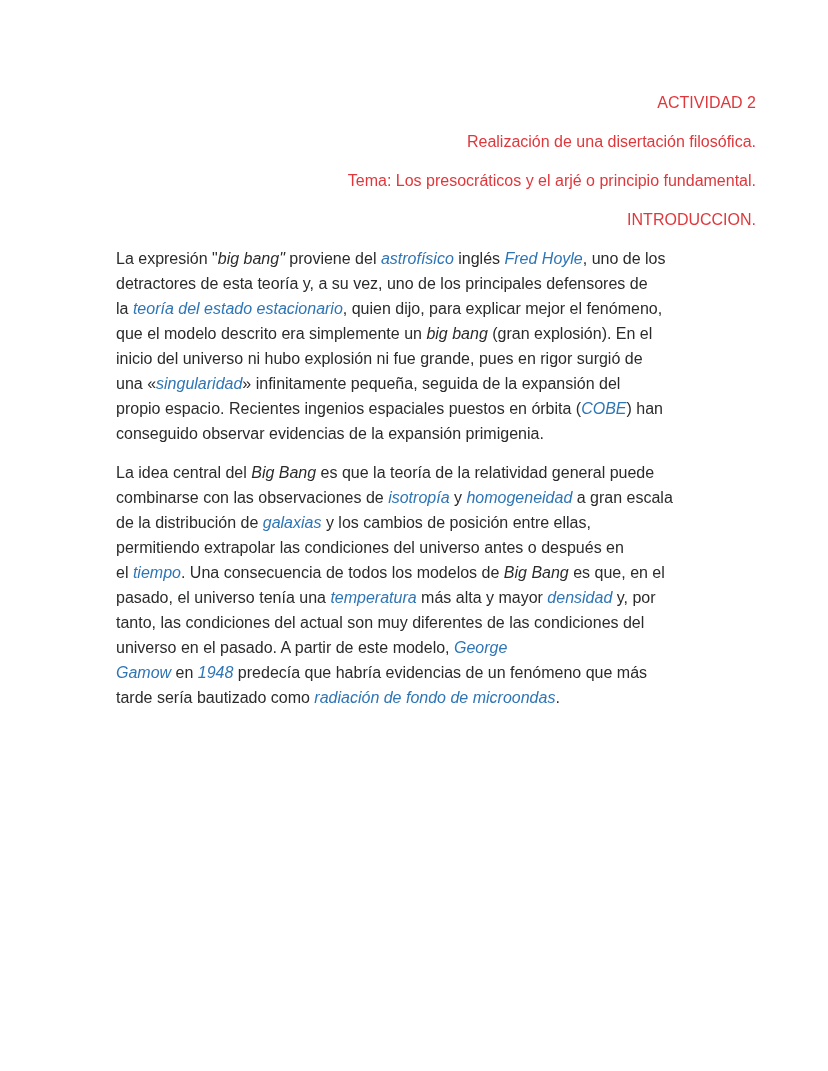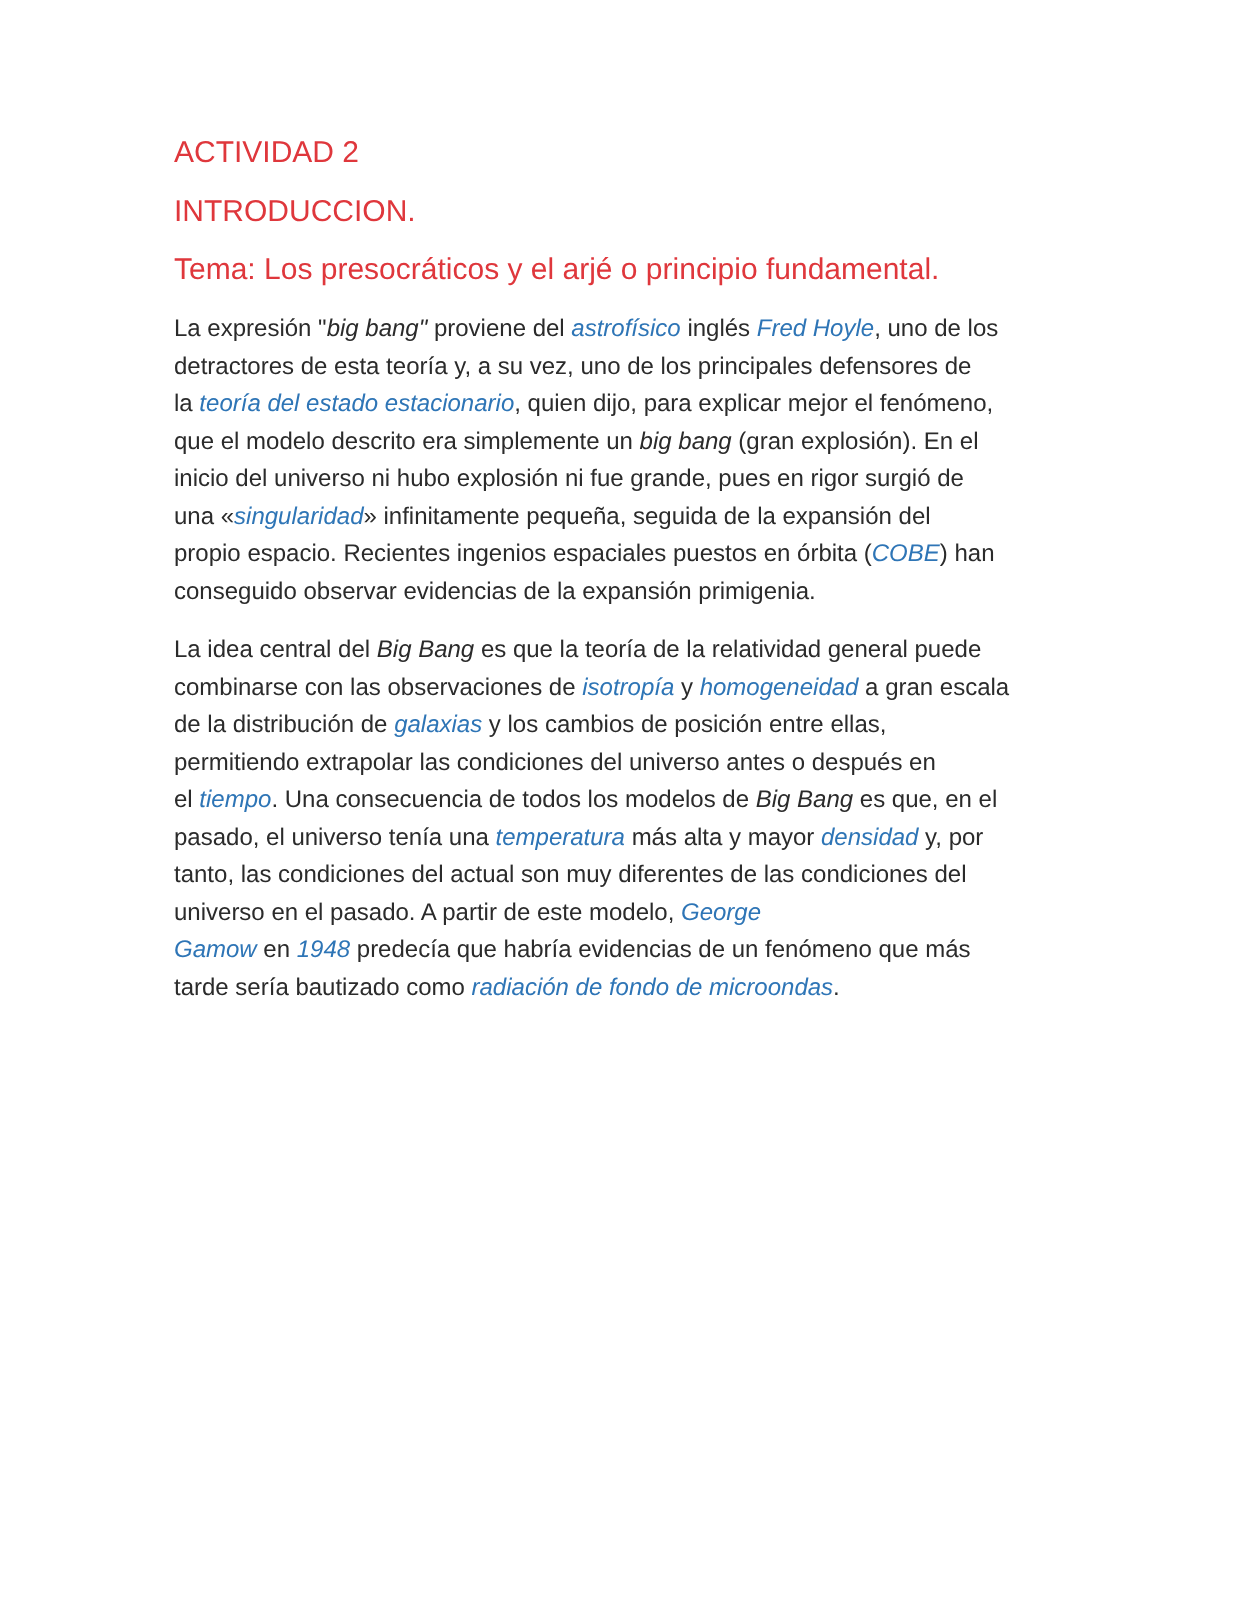--- a/index.html
+++ b/index.html
@@ -16,24 +16,25 @@
     font-family: "Liberation Sans", sans-serif;
   }
   .content {
     position: absolute;
     left: 116px;
     top: 90px;
     width: 640px;
   }
   .heading {
     color: #df373c;
-    font-size: 20px;
+    font-size: 16px;
     line-height: 25px;
     font-weight: 400;
     margin: 0 0 14px 0;
+    text-align: right;
   }
   .para {
     color: #2b2b2b;
     font-size: 16px;
     line-height: 25px;
     margin: 0 0 14px 0;
   }
   .para .it {
     font-style: italic;
   }
@@ -42,18 +43,19 @@
     cursor: pointer;
     font-style: italic;
   }
 </style>
 </head>
 <body>
 
 <div class="page">
   <div class="content">
     <p class="heading">ACTIVIDAD 2</p>
+    <p class="heading">Realización de una disertación filosófica.</p>
+    <p class="heading">Tema: Los presocráticos y el arjé o principio fundamental.</p>
     <p class="heading">INTRODUCCION.</p>
-    <p class="heading">Tema: Los presocráticos y el arjé o principio fundamental.</p>
     <p class="para"><span>La expresión "</span><span class="it">big bang"</span><span> proviene del </span><span class="link">astrofísico</span><span> inglés </span><span class="link">Fred Hoyle</span><span>, uno de los</span><br><span>detractores de esta teoría y, a su vez, uno de los principales defensores de</span><br><span>la </span><span class="link">teoría del estado estacionario</span><span>, quien dijo, para explicar mejor el fenómeno,</span><br><span>que el modelo descrito era simplemente un </span><span class="it">big bang</span><span> (gran explosión). En el</span><br><span>inicio del universo ni hubo explosión ni fue grande, pues en rigor surgió de</span><br><span>una «</span><span class="link">singularidad</span><span>» infinitamente pequeña, seguida de la expansión del</span><br><span>propio espacio. Recientes ingenios espaciales puestos en órbita (</span><span class="link">COBE</span><span>) han</span><br><span>conseguido observar evidencias de la expansión primigenia.</span></p>
     <p class="para"><span>La idea central del </span><span class="it">Big Bang</span><span> es que la teoría de la relatividad general puede</span><br><span>combinarse con las observaciones de </span><span class="link">isotropía</span><span> y </span><span class="link">homogeneidad</span><span> a gran escala</span><br><span>de la distribución de </span><span class="link">galaxias</span><span> y los cambios de posición entre ellas,</span><br><span>permitiendo extrapolar las condiciones del universo antes o después en</span><br><span>el </span><span class="link">tiempo</span><span>. Una consecuencia de todos los modelos de </span><span class="it">Big Bang</span><span> es que, en el</span><br><span>pasado, el universo tenía una </span><span class="link">temperatura</span><span> más alta y mayor </span><span class="link">densidad</span><span> y, por</span><br><span>tanto, las condiciones del actual son muy diferentes de las condiciones del</span><br><span>universo en el pasado. A partir de este modelo, </span><span class="link">George</span><br><span class="link">Gamow</span><span> en </span><span class="link">1948</span><span> predecía que habría evidencias de un fenómeno que más</span><br><span>tarde sería bautizado como </span><span class="link">radiación de fondo de microondas</span><span>.</span></p>
   </div>
 </div>
 
 </body></html>

